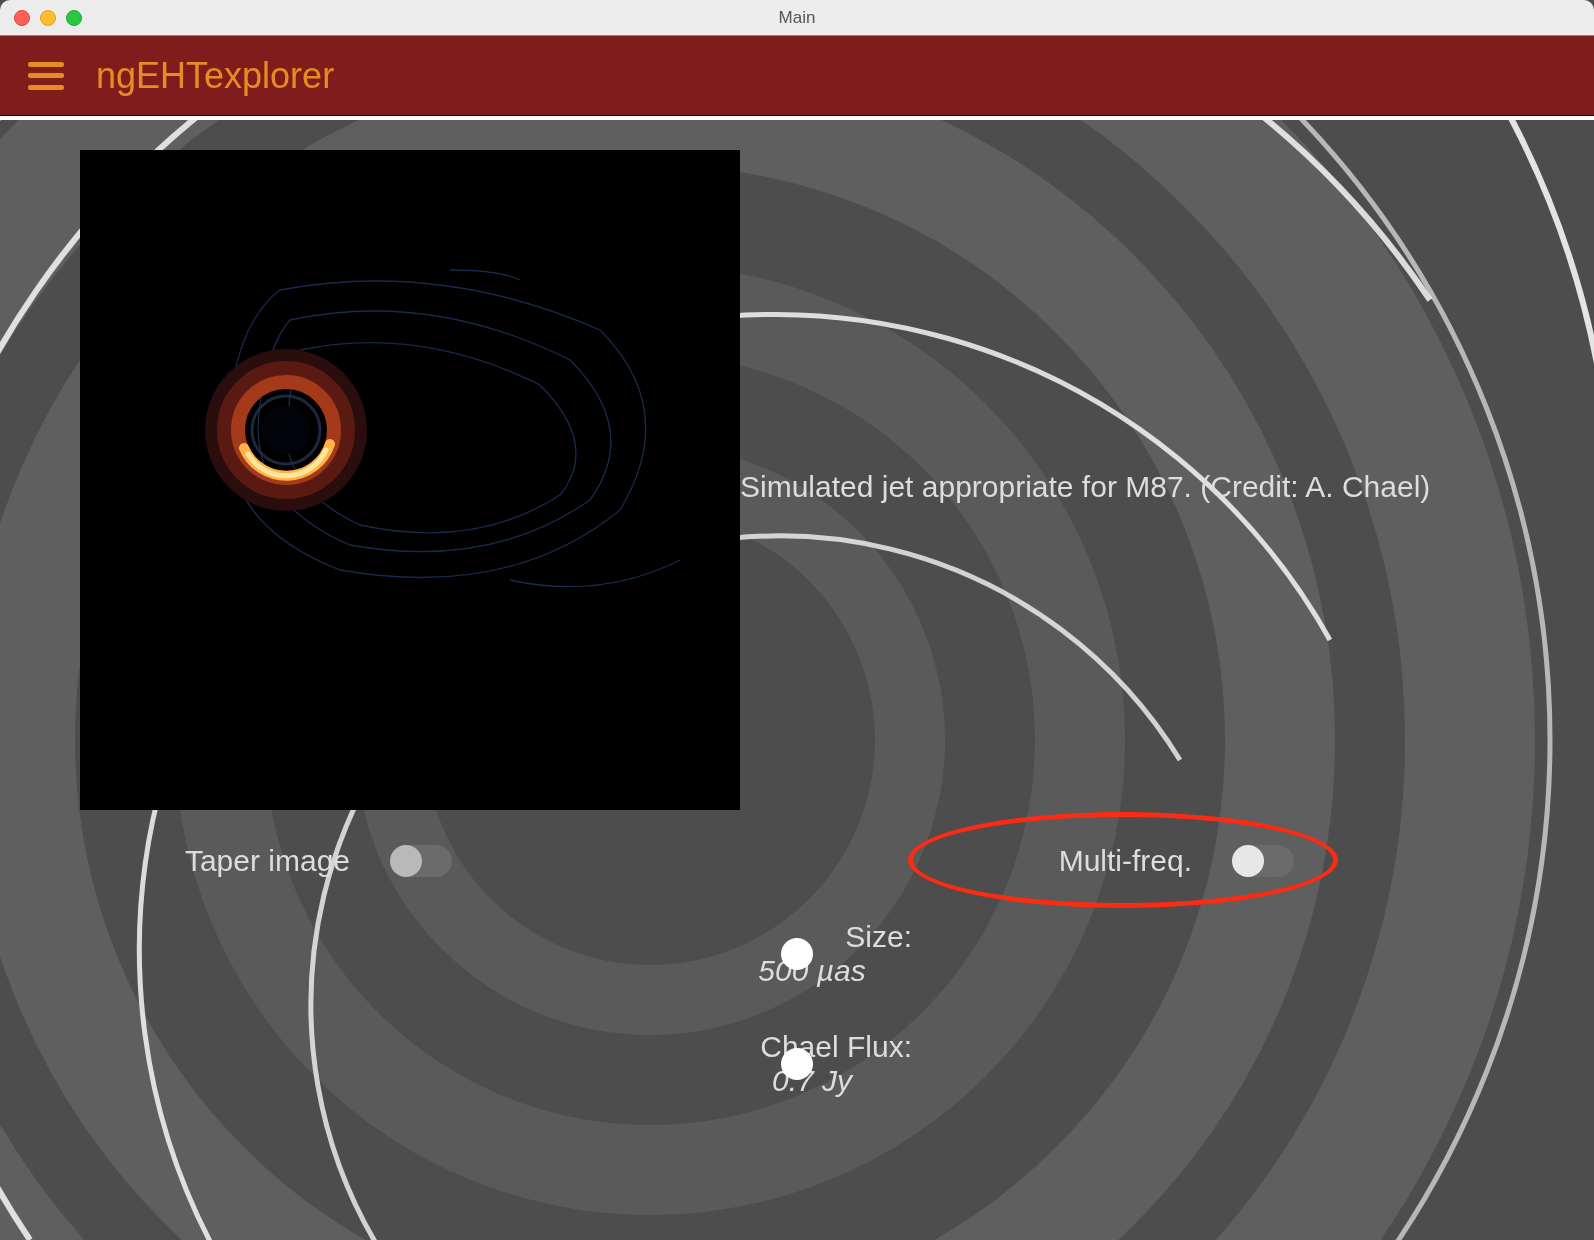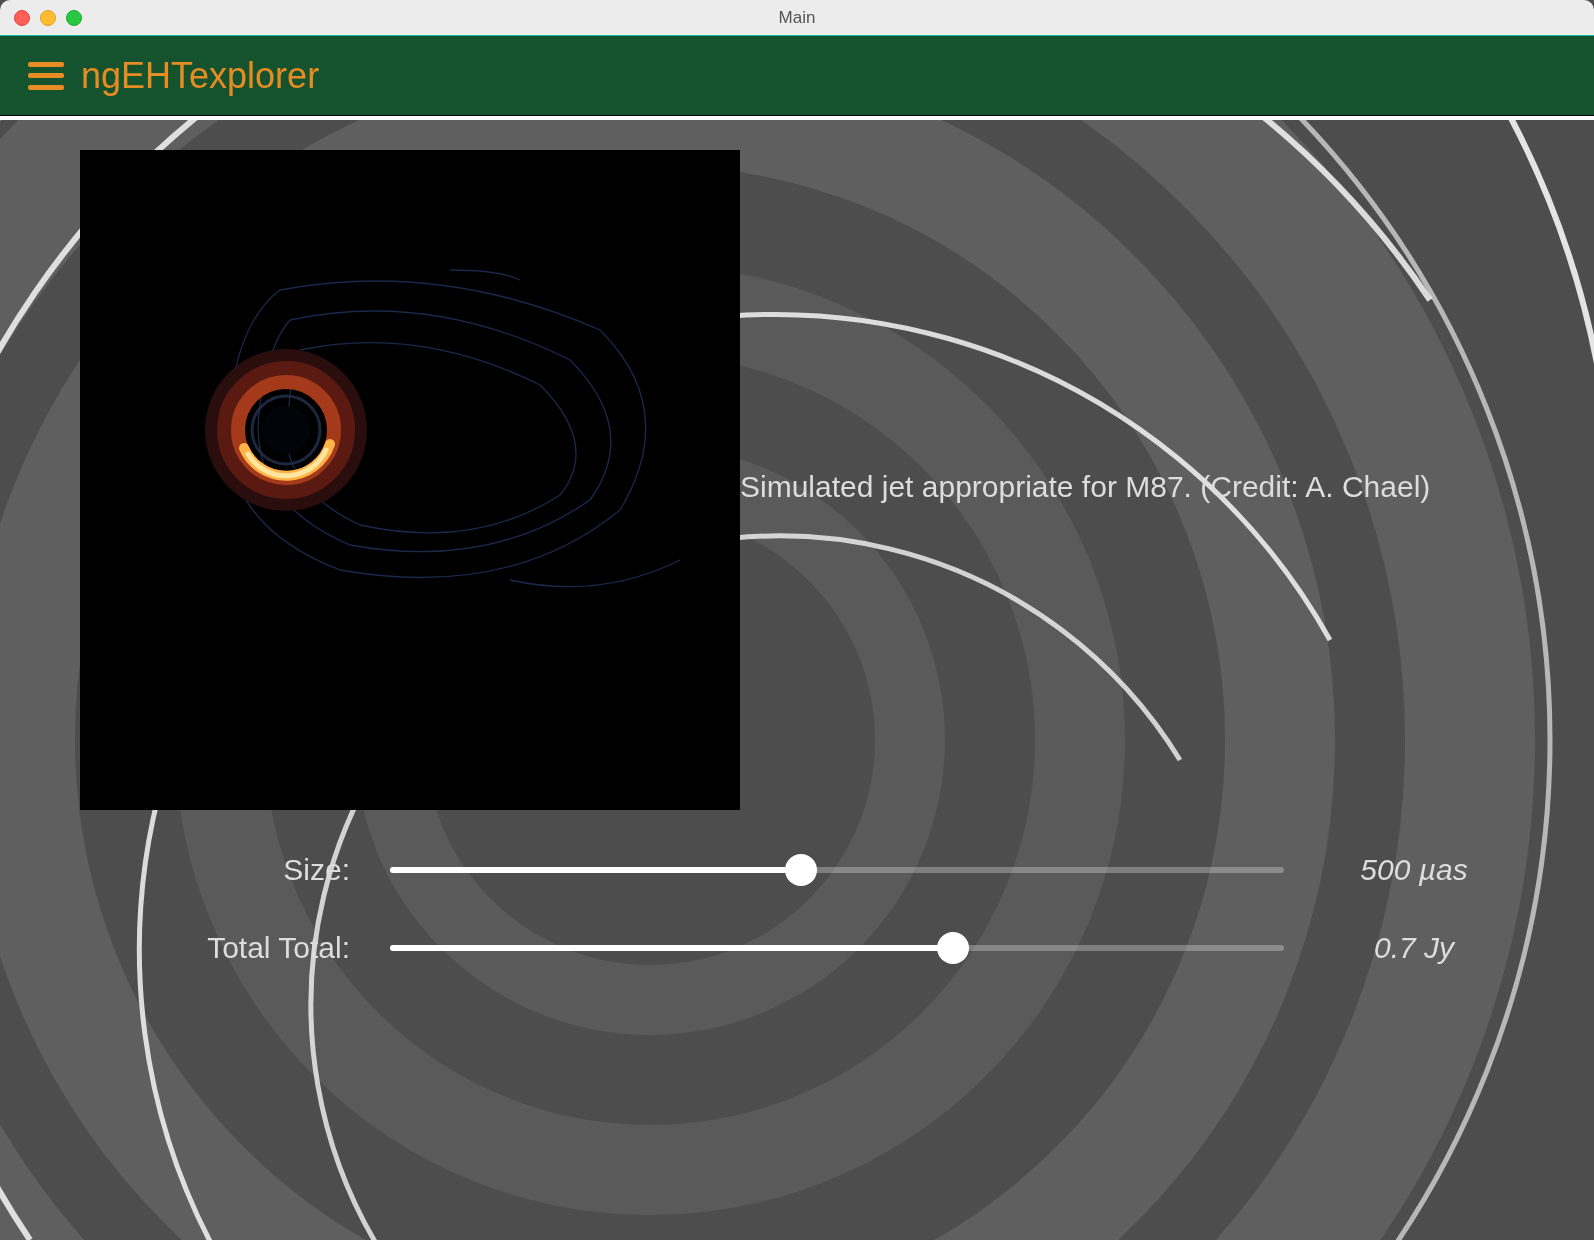--- a/index.html
+++ b/index.html
@@ -24,24 +24,24 @@
   .dot.red { background: #ff5f57; border: 1px solid #e0443e; }
   .dot.yellow { background: #febc2e; border: 1px solid #dfa023; }
   .dot.green { background: #28c840; border: 1px solid #1fa831; }
   .titlebar-title {
     position: absolute; left: 50%; transform: translateX(-50%);
     font-size: 17px; color: #555;
   }
   
   .app-header {
     height: 80px; flex: 0 0 80px;
-    background: #14532d;
+    background: #7f1d1d;
     display: flex; align-items: center;
     padding: 0 28px;
-    gap: 17px;
+    gap: 32px;
     border-bottom: 1px solid #000;
   }
   .menu-icon {
     width: 36px; height: 28px;
     display: flex; flex-direction: column; justify-content: space-between;
     cursor: pointer;
   }
   .menu-icon .bar { height: 5px; background: #e78c23; border-radius: 2px; }
   .app-title { color: #e78c23; font-size: 36px; font-weight: 400; }
   
@@ -96,21 +96,21 @@
     width: 32px; height: 32px; border-radius: 50%;
     background: #b9b9b9;
     transition: left .15s;
   }
   .switch.off .thumb { left: 0px; }
   .switch.off-light .thumb { background:#e7e7e7; }
   
   .slider-row {
     display: flex; align-items: center;
     margin-top: 42px;
-    font-size: 30px; font-weight: 300;
+    font-size: 30px; font-weight: 300; flex-direction: column;
   }
   .slider-row .lbl { width: 310px; text-align: right; padding-right: 40px; }
   .slider-row .val { width: 230px; text-align: center; padding-left: 30px; font-style: italic; }
   .slider {
     position: relative; flex: 1; height: 36px;
     cursor: pointer;
   }
   .slider .track-bg {
     position: absolute; top: 50%; transform: translateY(-50%);
     left: 0; right: 0; height: 6px;
@@ -204,33 +204,46 @@
               <path d="M -38 24 A 44 44 0 0 0 40 20" fill="none" stroke="#ffe6a0" stroke-width="5" stroke-linecap="round"></path>
 
               <circle cx="0" cy="0" r="24" fill="#02040a"></circle>
               <circle cx="0" cy="0" r="34" fill="none" stroke="#24324f" stroke-width="3" opacity="0.8"></circle>
             </g>
           </svg>
         </div>
         <div class="caption">Simulated jet appropriate for M87. (Credit: A. Chael)</div>
       </div>
 
+      <div class="toggle-row">
+        <div class="toggle-label-left">Taper image</div>
+        <div class="switch off">
+          <div class="thumb"></div>
+        </div>
+        <div style="flex:1"></div>
+        <div class="toggle-label-right">Multi-freq.</div>
+        <div class="switch off off-light" style="margin-right:220px;">
+          <div class="thumb"></div>
+        </div>
+
+        <div class="annot" style="left:828px; top:-32px; width:430px; height:96px;"></div>
+      </div>
 
       <div class="slider-row">
         <div class="lbl">Size:</div>
         <div class="slider">
           <div class="track-bg"></div>
           <div class="track-fill" style="width: 46%;"></div>
           <div class="thumb" style="left: 46%;"></div>
         </div>
         <div class="val">500 µas</div>
       </div>
 
       <div class="slider-row">
-        <div class="lbl">Total Total:</div>
+        <div class="lbl">Chael Flux:</div>
         <div class="slider">
           <div class="track-bg"></div>
           <div class="track-fill" style="width: 63%;"></div>
           <div class="thumb" style="left: 63%;"></div>
         </div>
         <div class="val">0.7 Jy</div>
       </div>
 
 
     </div>

